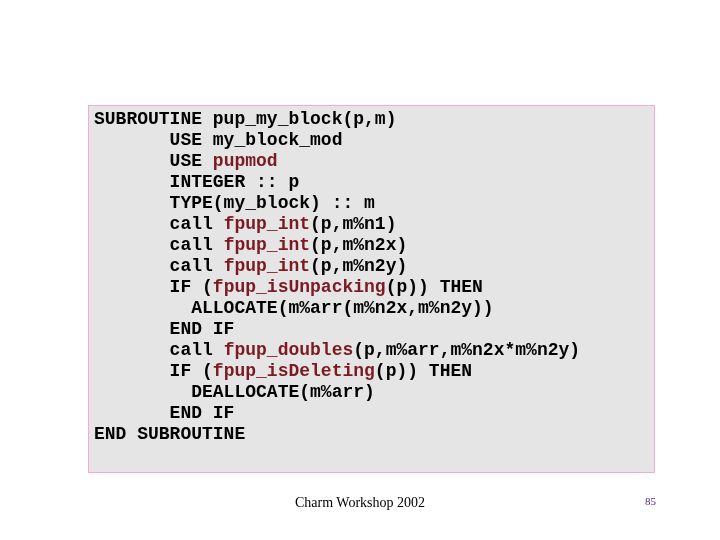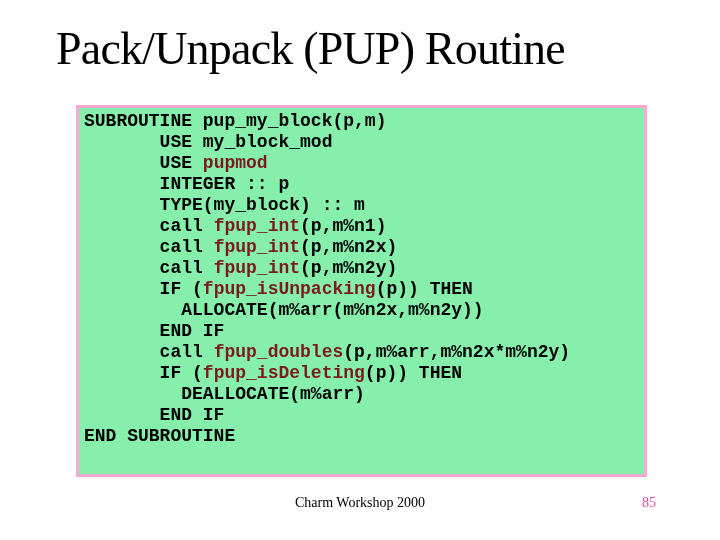--- a/index.html
+++ b/index.html
@@ -22,26 +22,26 @@
     font-family: "Liberation Serif", serif;
     font-size: 46px;
     font-weight: normal;
     color: #000000;
     letter-spacing: -0.8px;
     white-space: nowrap;
     line-height: 1.0;
   }
   #code-box {
     position: absolute;
-    left: 76px;
+    left: 88px;
     top: 105px;
     width: 565px;
     height: 366px;
-    border: 3px solid #f9a8d4;
-    background: #86efac;
+    border: 1px solid #f9a8d4;
+    background: #e5e5e5;
     box-sizing: content-box;
   }
   #code-block {
     position: absolute;
     left: 5px;
     top: 3px;
     font-family: "Liberation Mono", "DejaVu Sans Mono", monospace;
     font-size: 18px;
     font-weight: bold;
     line-height: 21px;
@@ -66,32 +66,31 @@
     font-size: 14px;
     color: #000000;
   }
   #page-number {
     position: absolute;
     left: 630px;
     top: 495px;
     width: 26px;
     text-align: right;
     font-family: "Liberation Serif", serif;
-    font-size: 14px;
-    color: #ec4899;
+    font-size: 11px;
+    color: #4c1d95;
   }
 </style>
 </head>
 <body>
 
 <div id="slide">
 
-  <div id="title">Pack/Unpack (PUP) Routine</div>
 
   <div id="code-box">
     <div id="code-block"><div class="code-line"><span class="seg-plain">SUBROUTINE pup_my_block(p,m)</span></div><div class="code-line"><span class="seg-plain">       USE my_block_mod</span></div><div class="code-line"><span class="seg-plain">       USE </span><span class="seg-hl">pupmod</span></div><div class="code-line"><span class="seg-plain">       INTEGER :: p</span></div><div class="code-line"><span class="seg-plain">       TYPE(my_block) :: m</span></div><div class="code-line"><span class="seg-plain">       call </span><span class="seg-hl">fpup_int</span><span class="seg-plain">(p,m%n1)</span></div><div class="code-line"><span class="seg-plain">       call </span><span class="seg-hl">fpup_int</span><span class="seg-plain">(p,m%n2x)</span></div><div class="code-line"><span class="seg-plain">       call </span><span class="seg-hl">fpup_int</span><span class="seg-plain">(p,m%n2y)</span></div><div class="code-line"><span class="seg-plain">       IF (</span><span class="seg-hl">fpup_isUnpacking</span><span class="seg-plain">(p)) THEN</span></div><div class="code-line"><span class="seg-plain">         ALLOCATE(m%arr(m%n2x,m%n2y))</span></div><div class="code-line"><span class="seg-plain">       END IF</span></div><div class="code-line"><span class="seg-plain">       call </span><span class="seg-hl">fpup_doubles</span><span class="seg-plain">(p,m%arr,m%n2x*m%n2y)</span></div><div class="code-line"><span class="seg-plain">       IF (</span><span class="seg-hl">fpup_isDeleting</span><span class="seg-plain">(p)) THEN</span></div><div class="code-line"><span class="seg-plain">         DEALLOCATE(m%arr)</span></div><div class="code-line"><span class="seg-plain">       END IF</span></div><div class="code-line"><span class="seg-plain">END SUBROUTINE</span></div></div>
   </div>
 
-  <div id="footer-center">Charm Workshop 2000</div>
+  <div id="footer-center">Charm Workshop 2002</div>
 
   <div id="page-number">85</div>
 
 </div>
 
 </body></html>

